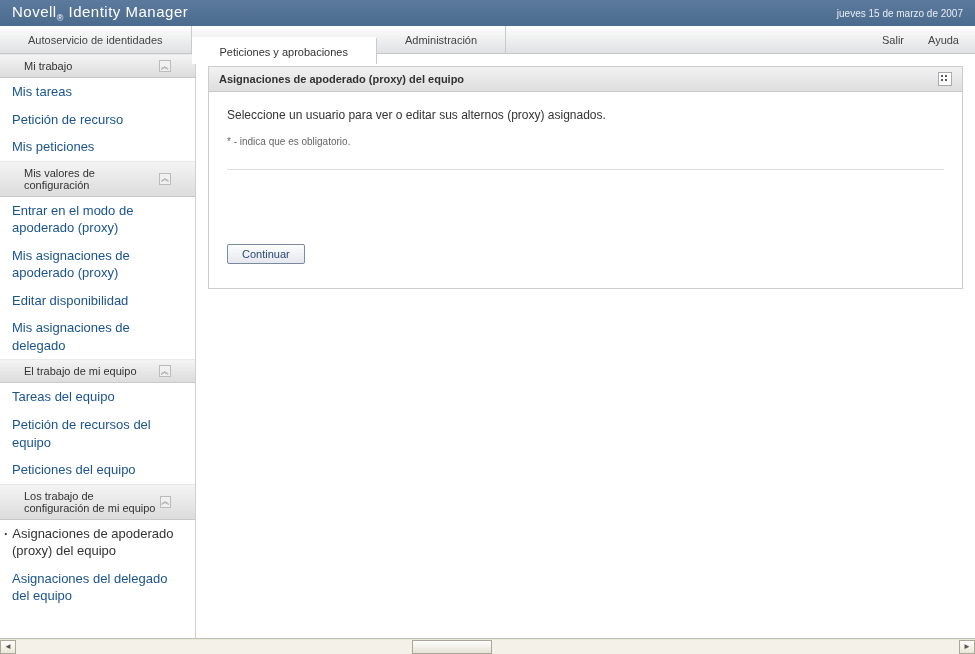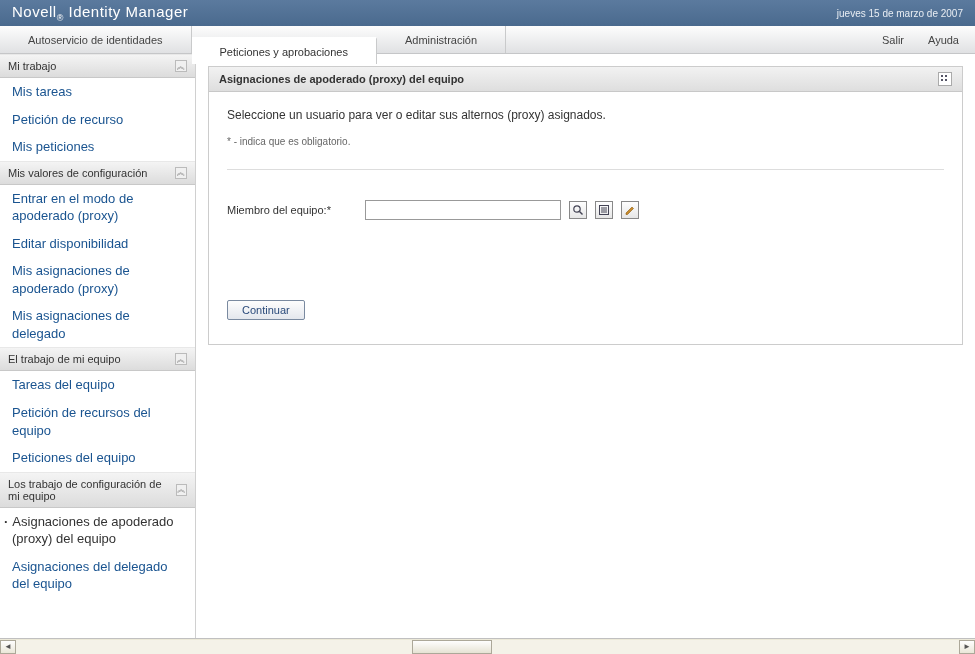--- a/index.html
+++ b/index.html
@@ -81,21 +81,21 @@
     }
     .sidebar {
       width: 196px;
       border-right: 1px solid #d0d0d0;
       background: #fff;
     }
     .section-header {
       background: linear-gradient(to bottom, #f4f4f4 0%, #dcdcdc 100%);
       border-top: 1px solid #e8e8e8;
       border-bottom: 1px solid #c8c8c8;
-      padding: 5px 8px;
+      padding: 5px 24px;
       font-size: 11px;
       color: #333;
       display: flex;
       justify-content: space-between;
       align-items: center;
     }
     .chevron {
       font-size: 9px;
       color: #888;
       border: 1px solid #bbb;
@@ -263,22 +263,22 @@
     </div>
     <div class="sidebar-item">Mis tareas</div>
     <div class="sidebar-item">Petición de recurso</div>
     <div class="sidebar-item">Mis peticiones</div>
 
     <div class="section-header">
       <span>Mis valores de configuración</span>
       <span class="chevron">︽</span>
     </div>
     <div class="sidebar-item">Entrar en el modo de apoderado (proxy)</div>
+    <div class="sidebar-item">Mis asignaciones de apoderado (proxy)</div>
     <div class="sidebar-item">Editar disponibilidad</div>
-    <div class="sidebar-item">Mis asignaciones de apoderado (proxy)</div>
     <div class="sidebar-item">Mis asignaciones de delegado</div>
 
     <div class="section-header">
       <span>El trabajo de mi equipo</span>
       <span class="chevron">︽</span>
     </div>
     <div class="sidebar-item">Tareas del equipo</div>
     <div class="sidebar-item">Petición de recursos del equipo</div>
     <div class="sidebar-item">Peticiones del equipo</div>
 
@@ -301,43 +301,20 @@
             <rect x="5" y="1" width="2" height="2" fill="#556"></rect>
             <rect x="1" y="5" width="2" height="2" fill="#556"></rect>
             <rect x="5" y="5" width="2" height="2" fill="#556"></rect>
           </svg>
         </span>
       </div>
       <div class="panel-body">
         <div class="intro">Seleccione un usuario para ver o editar sus alternos (proxy) asignados.</div>
         <div class="note">* - indica que es obligatorio.</div>
         <div class="divider"></div>
-        <div class="form-row">
-          <label class="form-label">Miembro del equipo:*</label>
-          <input class="form-input" type="text" value="" style="">
-          <span class="icon-btn">
-            <svg width="12" height="12" viewBox="0 0 12 12">
-              <circle cx="5" cy="5" r="3.2" stroke="#445" stroke-width="1.2" fill="none"></circle>
-              <line x1="7.5" y1="7.5" x2="10.5" y2="10.5" stroke="#445" stroke-width="1.4"></line>
-            </svg>
-          </span>
-          <span class="icon-btn">
-            <svg width="12" height="12" viewBox="0 0 12 12">
-              <rect x="1.5" y="1.5" width="9" height="9" stroke="#445" stroke-width="1" fill="none"></rect>
-              <line x1="3" y1="4" x2="9" y2="4" stroke="#445" stroke-width="1"></line>
-              <line x1="3" y1="6" x2="9" y2="6" stroke="#445" stroke-width="1"></line>
-              <line x1="3" y1="8" x2="9" y2="8" stroke="#445" stroke-width="1"></line>
-            </svg>
-          </span>
-          <span class="icon-btn">
-            <svg width="12" height="12" viewBox="0 0 12 12">
-              <path d="M2 9 L8 3 L9.5 4.5 L3.5 10.5 L2 10.5 Z" fill="#c88a2a" stroke="#8a5a10" stroke-width="0.6"></path>
-            </svg>
-          </span>
-        </div>
         <button class="btn">Continuar</button>
       </div>
     </div>
   </div>
 </div>
 
 <div class="scrollbar-h">
   <div class="sb-arrow">◄</div>
   <div class="sb-track">
     <div class="sb-thumb"></div>

